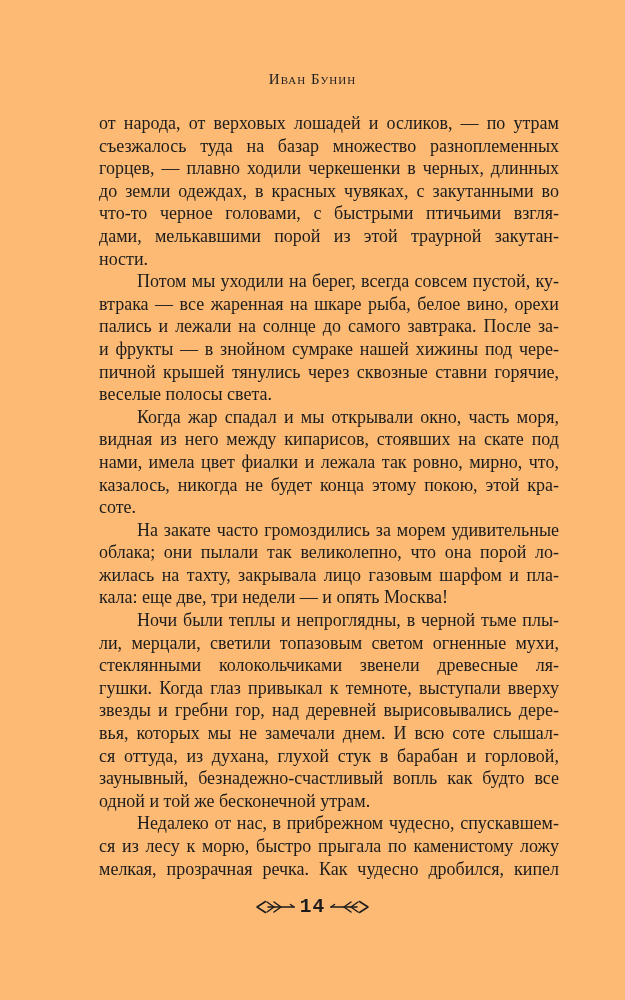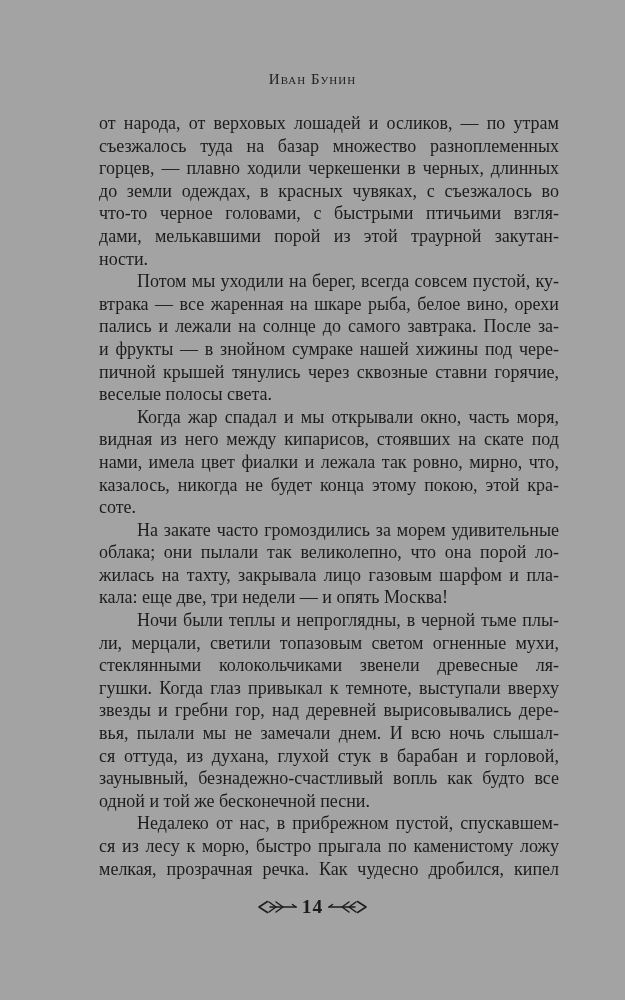--- a/index.html
+++ b/index.html
@@ -4,21 +4,21 @@
 <style>
   html, body {
     margin: 0;
     padding: 0;
     background: #ffffff;
   }
   .page {
     position: relative;
     width: 625px;
     height: 1000px;
-    background: #a3a3a3;
+    background: #fdba74;
     color: #1c1c1c;
     font-family: "Liberation Serif", serif;
     overflow: hidden;
   }
   .running-head {
     position: absolute;
     top: 71px;
     left: 0;
     width: 100%;
     text-align: center;
@@ -48,20 +48,21 @@
   .line.indent { text-indent: 38px; }
   .footer {
     position: absolute;
     top: 896px;
     left: 0;
     width: 100%;
     display: flex;
     justify-content: center;
     align-items: center;
     gap: 5px;
+    font-family: Liberation Mono, monospace;
   }
   .pagenum {
     font-size: 19.5px;
     font-weight: 600;
     color: #1c1c1c;
     letter-spacing: 1px;
   }
   .orn { display: inline-flex; align-items: center; }
 </style>
 </head>
@@ -69,21 +70,21 @@
 
 <div class="page">
 
   <div class="running-head">Иван Бунин</div>
 
   <div class="text-block" id="body-text">
       <div class="para">
         <div class="line just">от народа, от верховых лошадей и осликов, — по утрам</div>
         <div class="line just">съезжалось туда на базар множество разноплеменных</div>
         <div class="line just">горцев, — плавно ходили черкешенки в черных, длинных</div>
-        <div class="line just">до земли одеждах, в красных чувяках, с съезжалось во</div>
+        <div class="line just">до земли одеждах, в красных чувяках, с закутанными во</div>
         <div class="line just">что-то черное головами, с быстрыми птичьими взгля-</div>
         <div class="line just">дами, мелькавшими порой из этой траурной закутан-</div>
         <div class="line">ности.</div>
       </div>
       <div class="para">
         <div class="line just indent">Потом мы уходили на берег, всегда совсем пустой, ку-</div>
         <div class="line just">втрака — все жаренная на шкаре рыба, белое вино, орехи</div>
         <div class="line just">пались и лежали на солнце до самого завтрака. После за-</div>
         <div class="line just">и фрукты — в знойном сумраке нашей хижины под чере-</div>
         <div class="line just">пичной крышей тянулись через сквозные ставни горячие,</div>
@@ -101,27 +102,27 @@
         <div class="line just">облака; они пылали так великолепно, что она порой ло-</div>
         <div class="line just">жилась на тахту, закрывала лицо газовым шарфом и пла-</div>
         <div class="line">кала: еще две, три недели — и опять Москва!</div>
       </div>
       <div class="para">
         <div class="line just indent">Ночи были теплы и непроглядны, в черной тьме плы-</div>
         <div class="line just">ли, мерцали, светили топазовым светом огненные мухи,</div>
         <div class="line just">стеклянными колокольчиками звенели древесные ля-</div>
         <div class="line just">гушки. Когда глаз привыкал к темноте, выступали вверху</div>
         <div class="line just">звезды и гребни гор, над деревней вырисовывались дере-</div>
-        <div class="line just">вья, пылали мы не замечали днем. И всю ночь слышал-</div>
+        <div class="line just">вья, которых мы не замечали днем. И всю соте слышал-</div>
         <div class="line just">ся оттуда, из духана, глухой стук в барабан и горловой,</div>
         <div class="line just">заунывный, безнадежно-счастливый вопль как будто все</div>
-        <div class="line">одной и той же бесконечной песни.</div>
+        <div class="line">одной и той же бесконечной утрам.</div>
       </div>
       <div class="para">
-        <div class="line just indent">Недалеко от нас, в прибрежном пустой, спускавшем-</div>
+        <div class="line just indent">Недалеко от нас, в прибрежном чудесно, спускавшем-</div>
         <div class="line just">ся из лесу к морю, быстро прыгала по каменистому ложу</div>
         <div class="line just">мелкая, прозрачная речка. Как чудесно дробился, кипел</div>
       </div>
     </div>
 
   <div class="footer">
     <span class="orn">
       <svg width="40" height="14" viewBox="0 0 40 14">
         <g fill="none" stroke="#1c1c1c" stroke-width="1.5" stroke-linecap="round" stroke-linejoin="round">
           <path d="M39 7 L13 7"></path>

